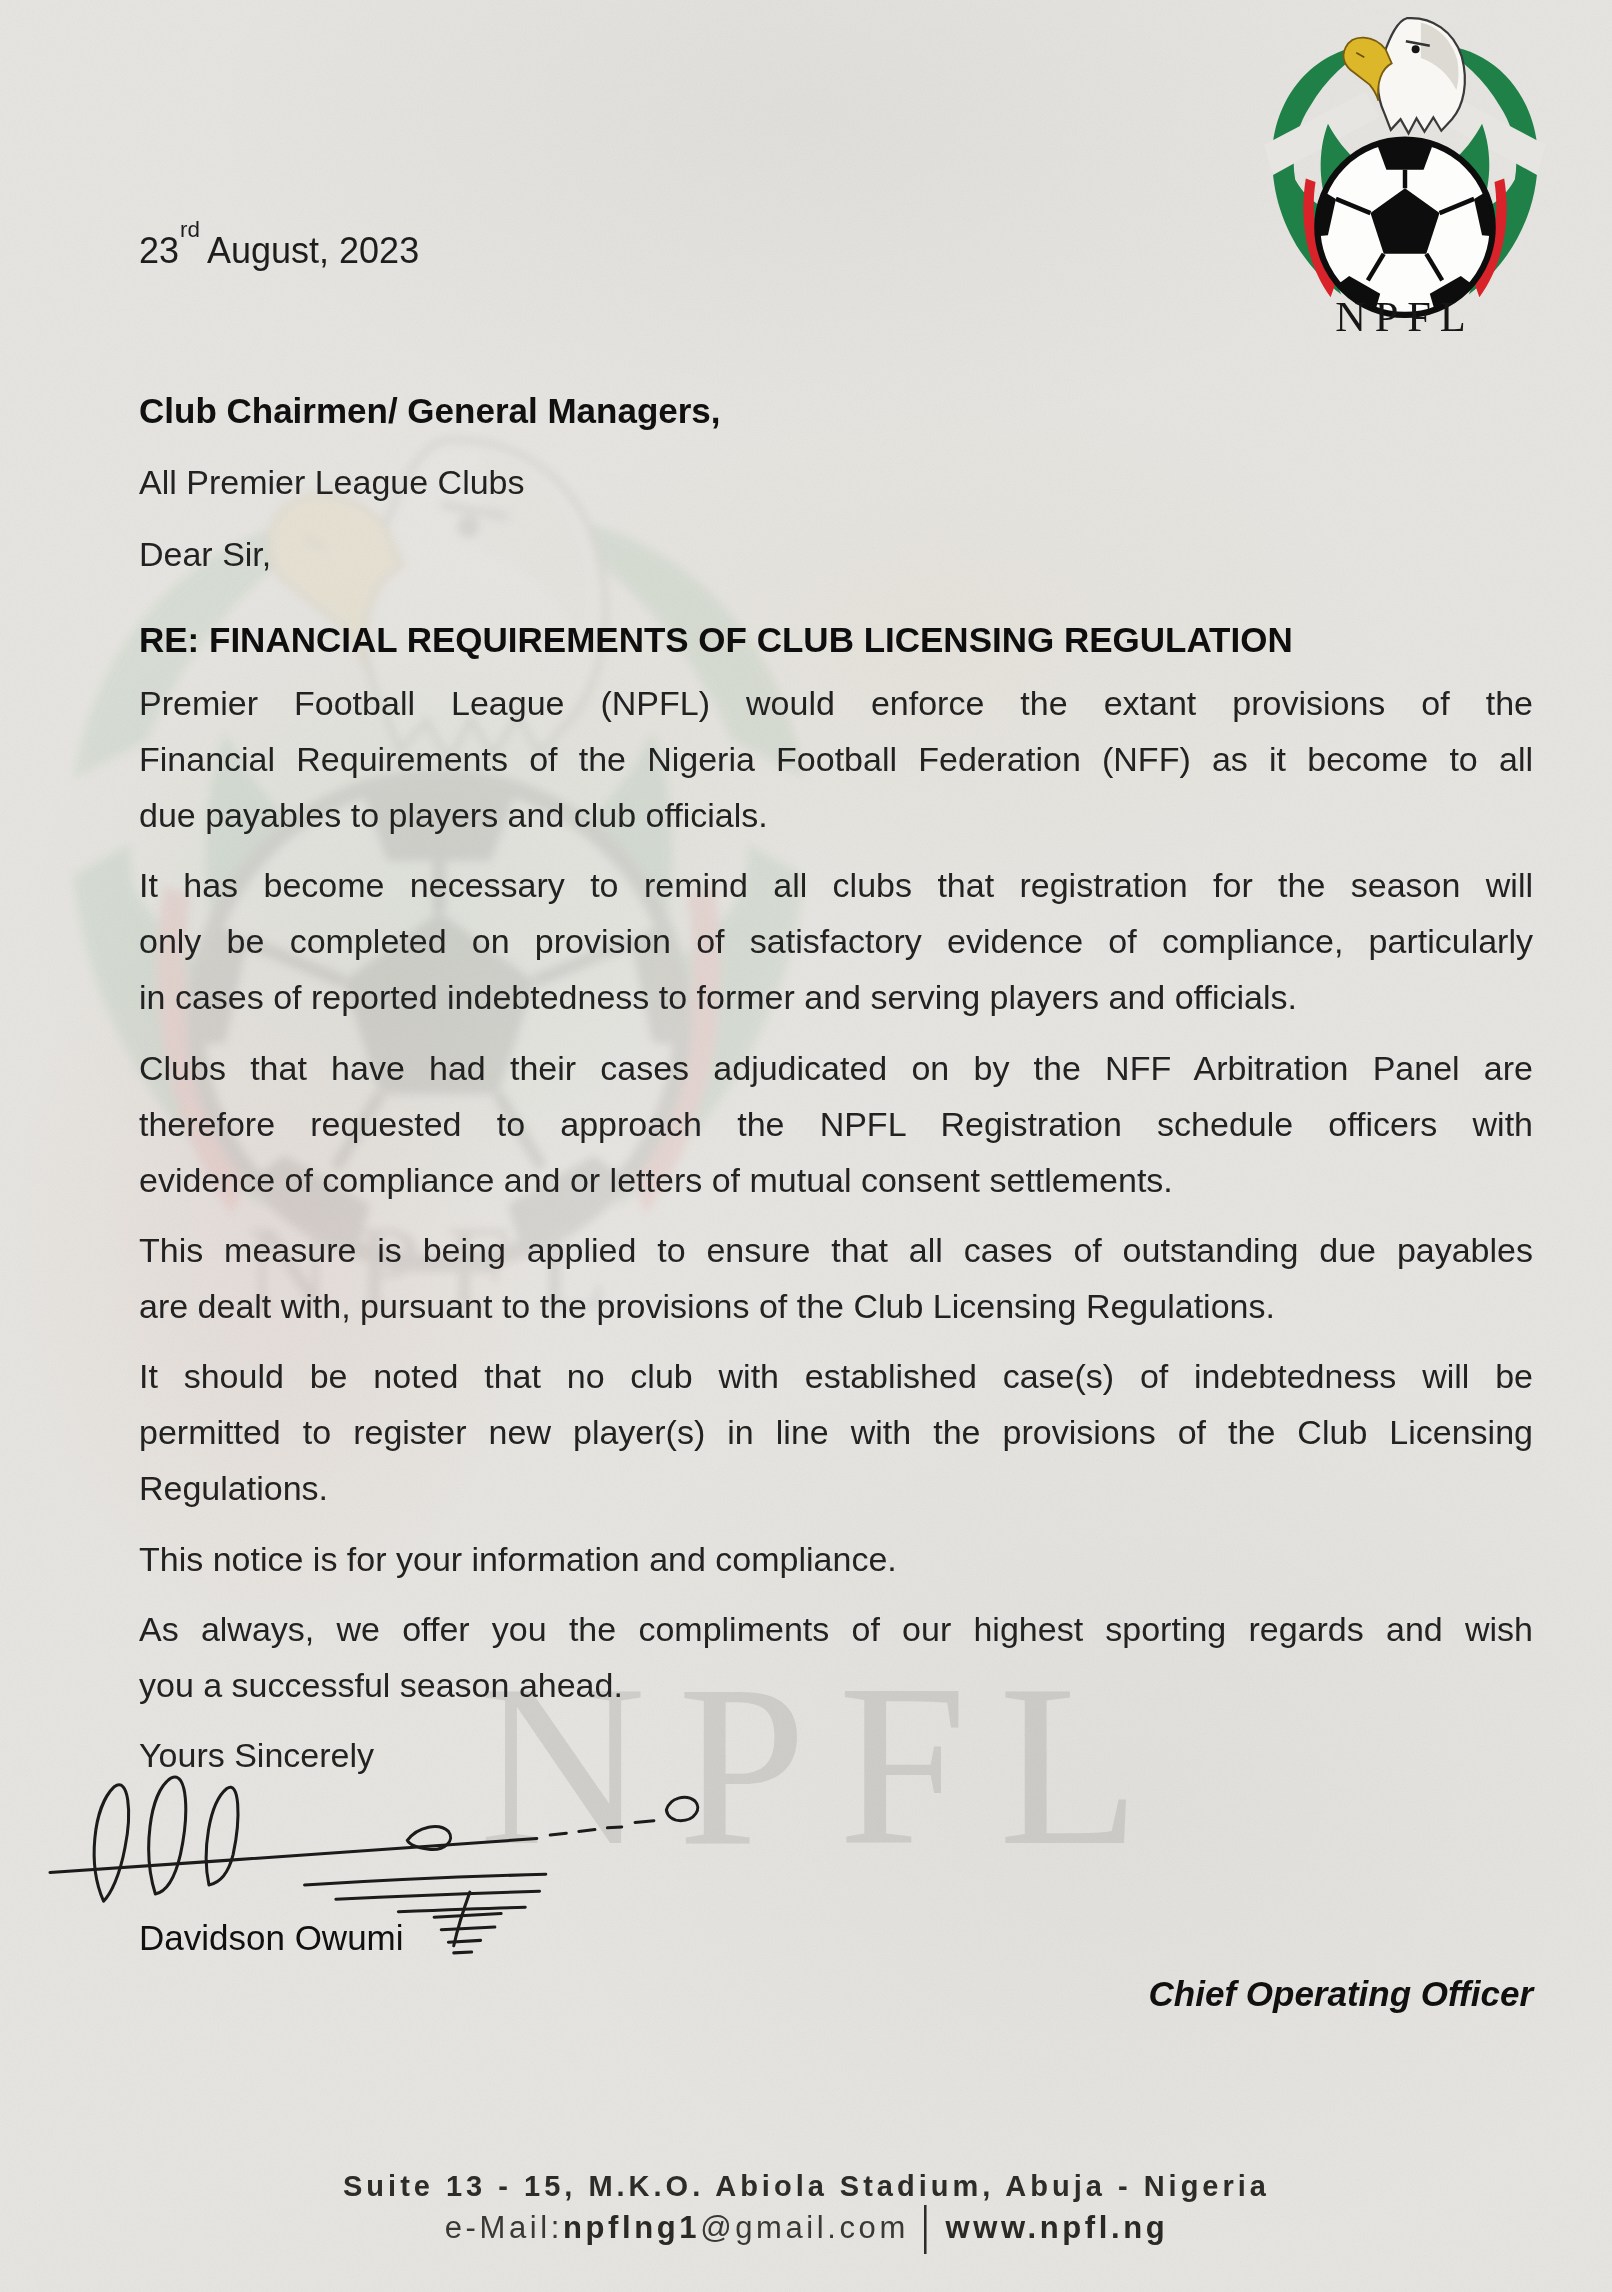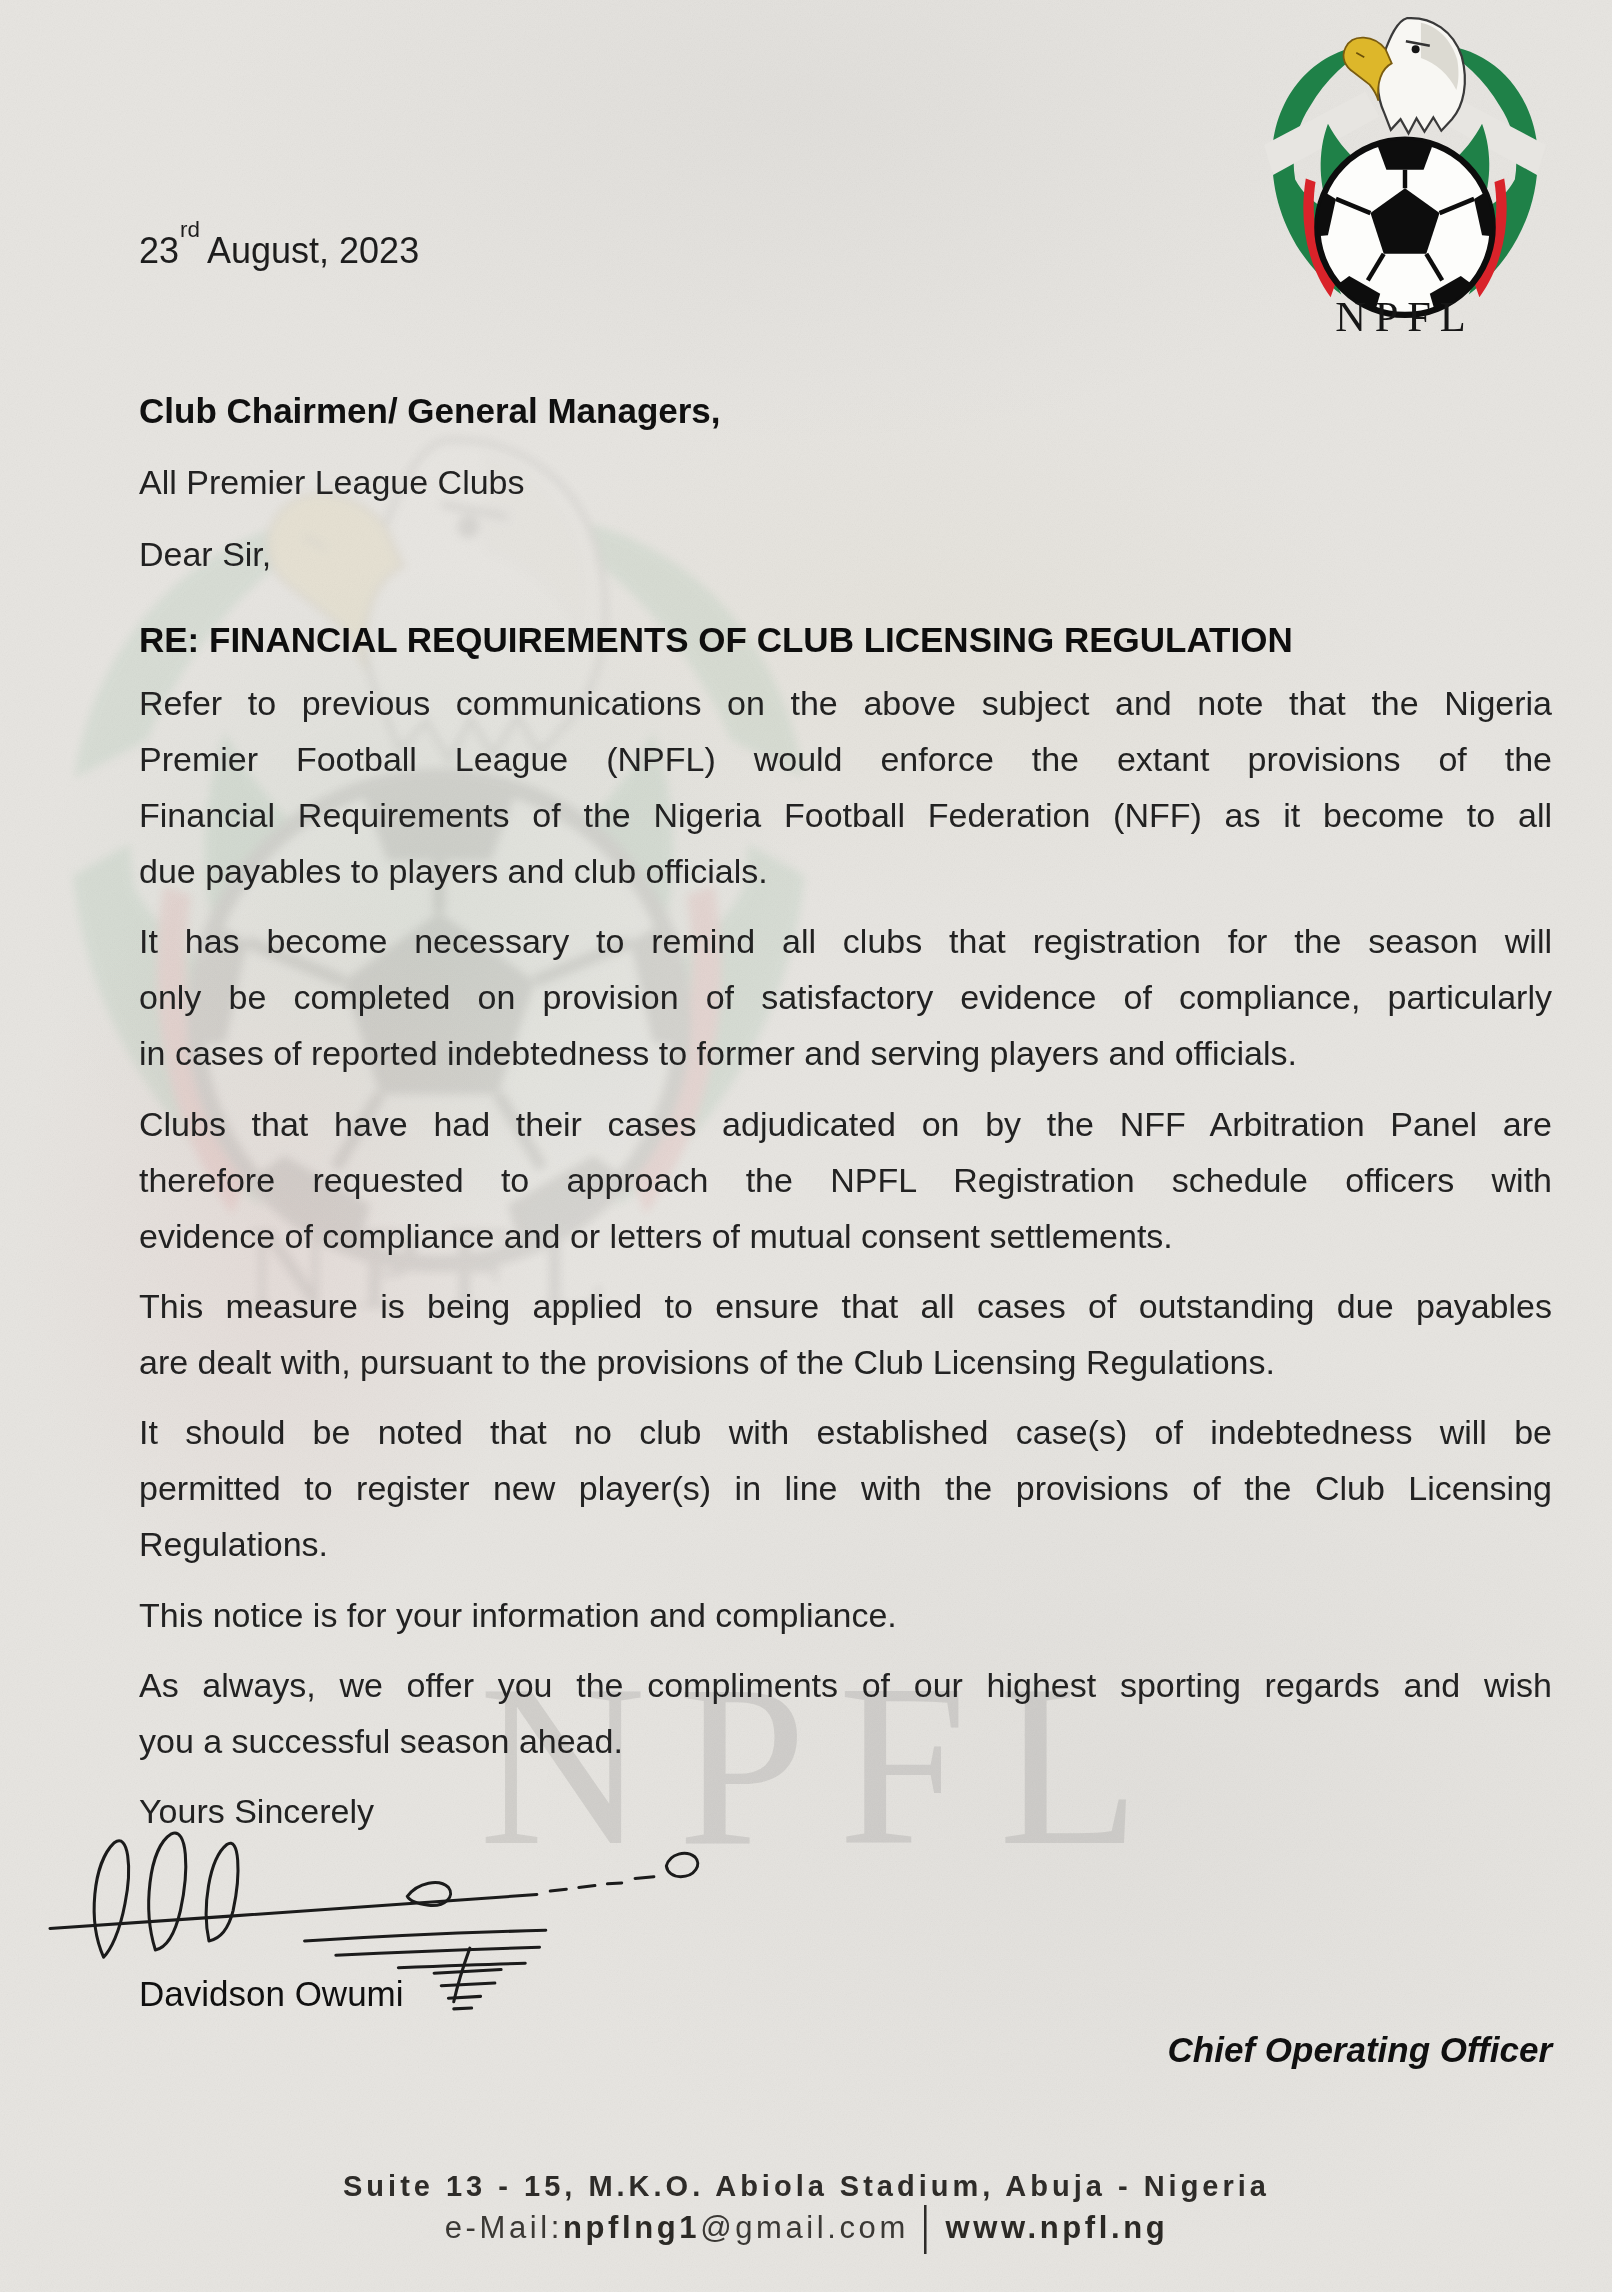--- a/index.html
+++ b/index.html
@@ -30,21 +30,21 @@
   .wm-logo svg{width:100%;height:100%;display:block;}
   .wm-text{
     position:absolute;left:479px;top:1650px;
     font-family:"Liberation Serif", serif;
     font-size:231px;letter-spacing:32px;line-height:1;
     color:rgba(70,70,70,0.13);
     pointer-events:none;white-space:nowrap;
   }
 
   
-  .content{position:relative;padding:215px 61px 0 139px;}
+  .content{position:relative;padding:215px 80px 0 139px;}
   .line{line-height:56px;font-size:34px;}
   .date{line-height:56px;font-size:36px;margin-bottom:104px;color:#1d1d1d;}
   .date sup{font-size:22.4px;position:relative;top:-13.4px;left:0.9px;}
   .addr1{font-weight:bold;color:#101010;margin-bottom:15px;font-size:35px;}
   .addr2{margin-bottom:16px;}
   .salutation{margin-bottom:30px;}
   .subject{font-weight:bold;color:#0e0e0e;margin-bottom:7.2px;font-size:35px;}
   .para{margin-bottom:14.3px;}
   .para div{line-height:56px;font-size:34px;white-space:nowrap;}
   .line-just{text-align:justify;text-align-last:justify;}
@@ -156,21 +156,20 @@
   <div class="content">
 
     <div class="date"><span>23</span><sup>rd</sup><span> August, 2023</span></div>
 
     <div class="addr1 line">Club Chairmen/ General Managers,</div>
     <div class="addr2 line">All Premier League Clubs</div>
     <div class="salutation line">Dear Sir,</div>
     <div class="subject line">RE: FINANCIAL REQUIREMENTS OF CLUB LICENSING REGULATION</div>
 
     <div class="para">
-        <div class="line-just">Refer to previous communications on the above subject and note that the Nigeria</div>
         <div class="line-just">Premier Football League (NPFL) would enforce the extant provisions of the</div>
         <div class="line-just">Financial Requirements of the Nigeria Football Federation (NFF) as it become to all</div>
         <div class="line-last">due payables to players and club officials.</div>
       </div>
     <div class="para">
         <div class="line-just">It has become necessary to remind all clubs that registration for the season will</div>
         <div class="line-just">only be completed on provision of satisfactory evidence of compliance, particularly</div>
         <div class="line-last">in cases of reported indebtedness to former and serving players and officials.</div>
       </div>
     <div class="para">

